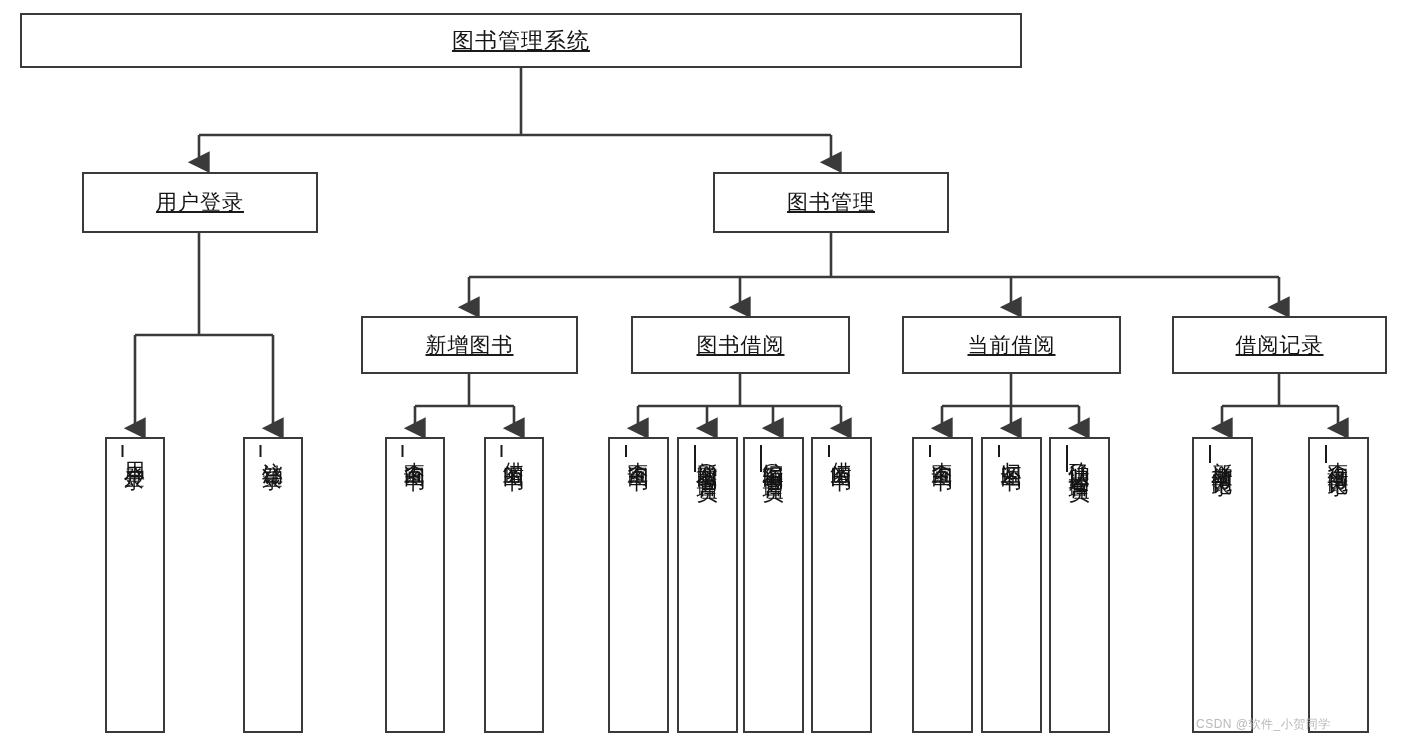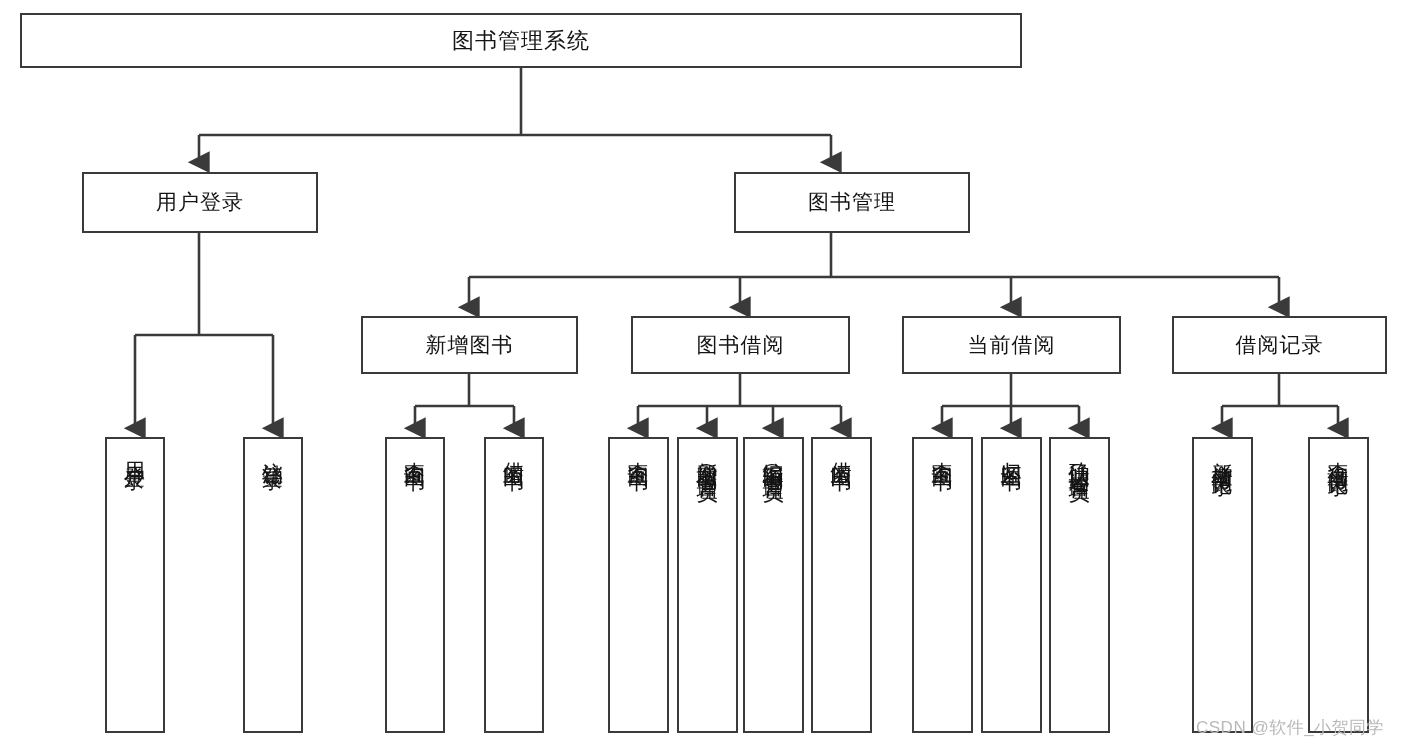--- a/index.html
+++ b/index.html
@@ -29,20 +29,21 @@
   }
   .node {
     position: absolute;
     box-sizing: border-box;
     background: #ffffff;
     border: 2.5px solid #3a3a3a;
     display: flex;
     align-items: center;
     justify-content: center;
     z-index: 2;
+    text-decoration: underline;
   }
   .node .node-label {
     font-size: 21px;
     line-height: 1.25;
     letter-spacing: 1px;
     color: #141414;
     white-space: nowrap;
     text-align: center;
   }
   .node.leaf {
@@ -59,21 +60,21 @@
     white-space: nowrap;
     text-align: left;
   }
   .node.root .node-label {
     font-size: 22px;
   }
   #watermark {
     position: absolute;
     left: 1196px;
     top: 716px;
-    font-size: 17px;
+    font-size: 12px;
     color: #b9b9b9;
     letter-spacing: 0.5px;
     white-space: nowrap;
     z-index: 5;
     font-family: "Liberation Sans", "DejaVu Sans", sans-serif;
   }
 </style>
 </head>
 <body>
 
@@ -130,21 +131,21 @@
     </g>
   </svg>
 
   <div class="node root" style="left:20px; top:13px; width:1002px; height:55px;">
     <span class="node-label">图书管理系统</span>
   </div>
 
   <div class="node" style="left:82px; top:172px; width:236px; height:61px;">
     <span class="node-label">用户登录</span>
   </div>
-  <div class="node" style="left:713px; top:172px; width:236px; height:61px;margin-left:21px;">
+  <div class="node" style="left:713px; top:172px; width:236px; height:61px;">
     <span class="node-label">图书管理</span>
   </div>
 
   <div class="node" style="left:361px; top:316px; width:217px; height:58px;">
     <span class="node-label">新增图书</span>
   </div>
   <div class="node" style="left:631px; top:316px; width:219px; height:58px;">
     <span class="node-label">图书借阅</span>
   </div>
   <div class="node" style="left:902px; top:316px; width:219px; height:58px;justify-content:center;">

